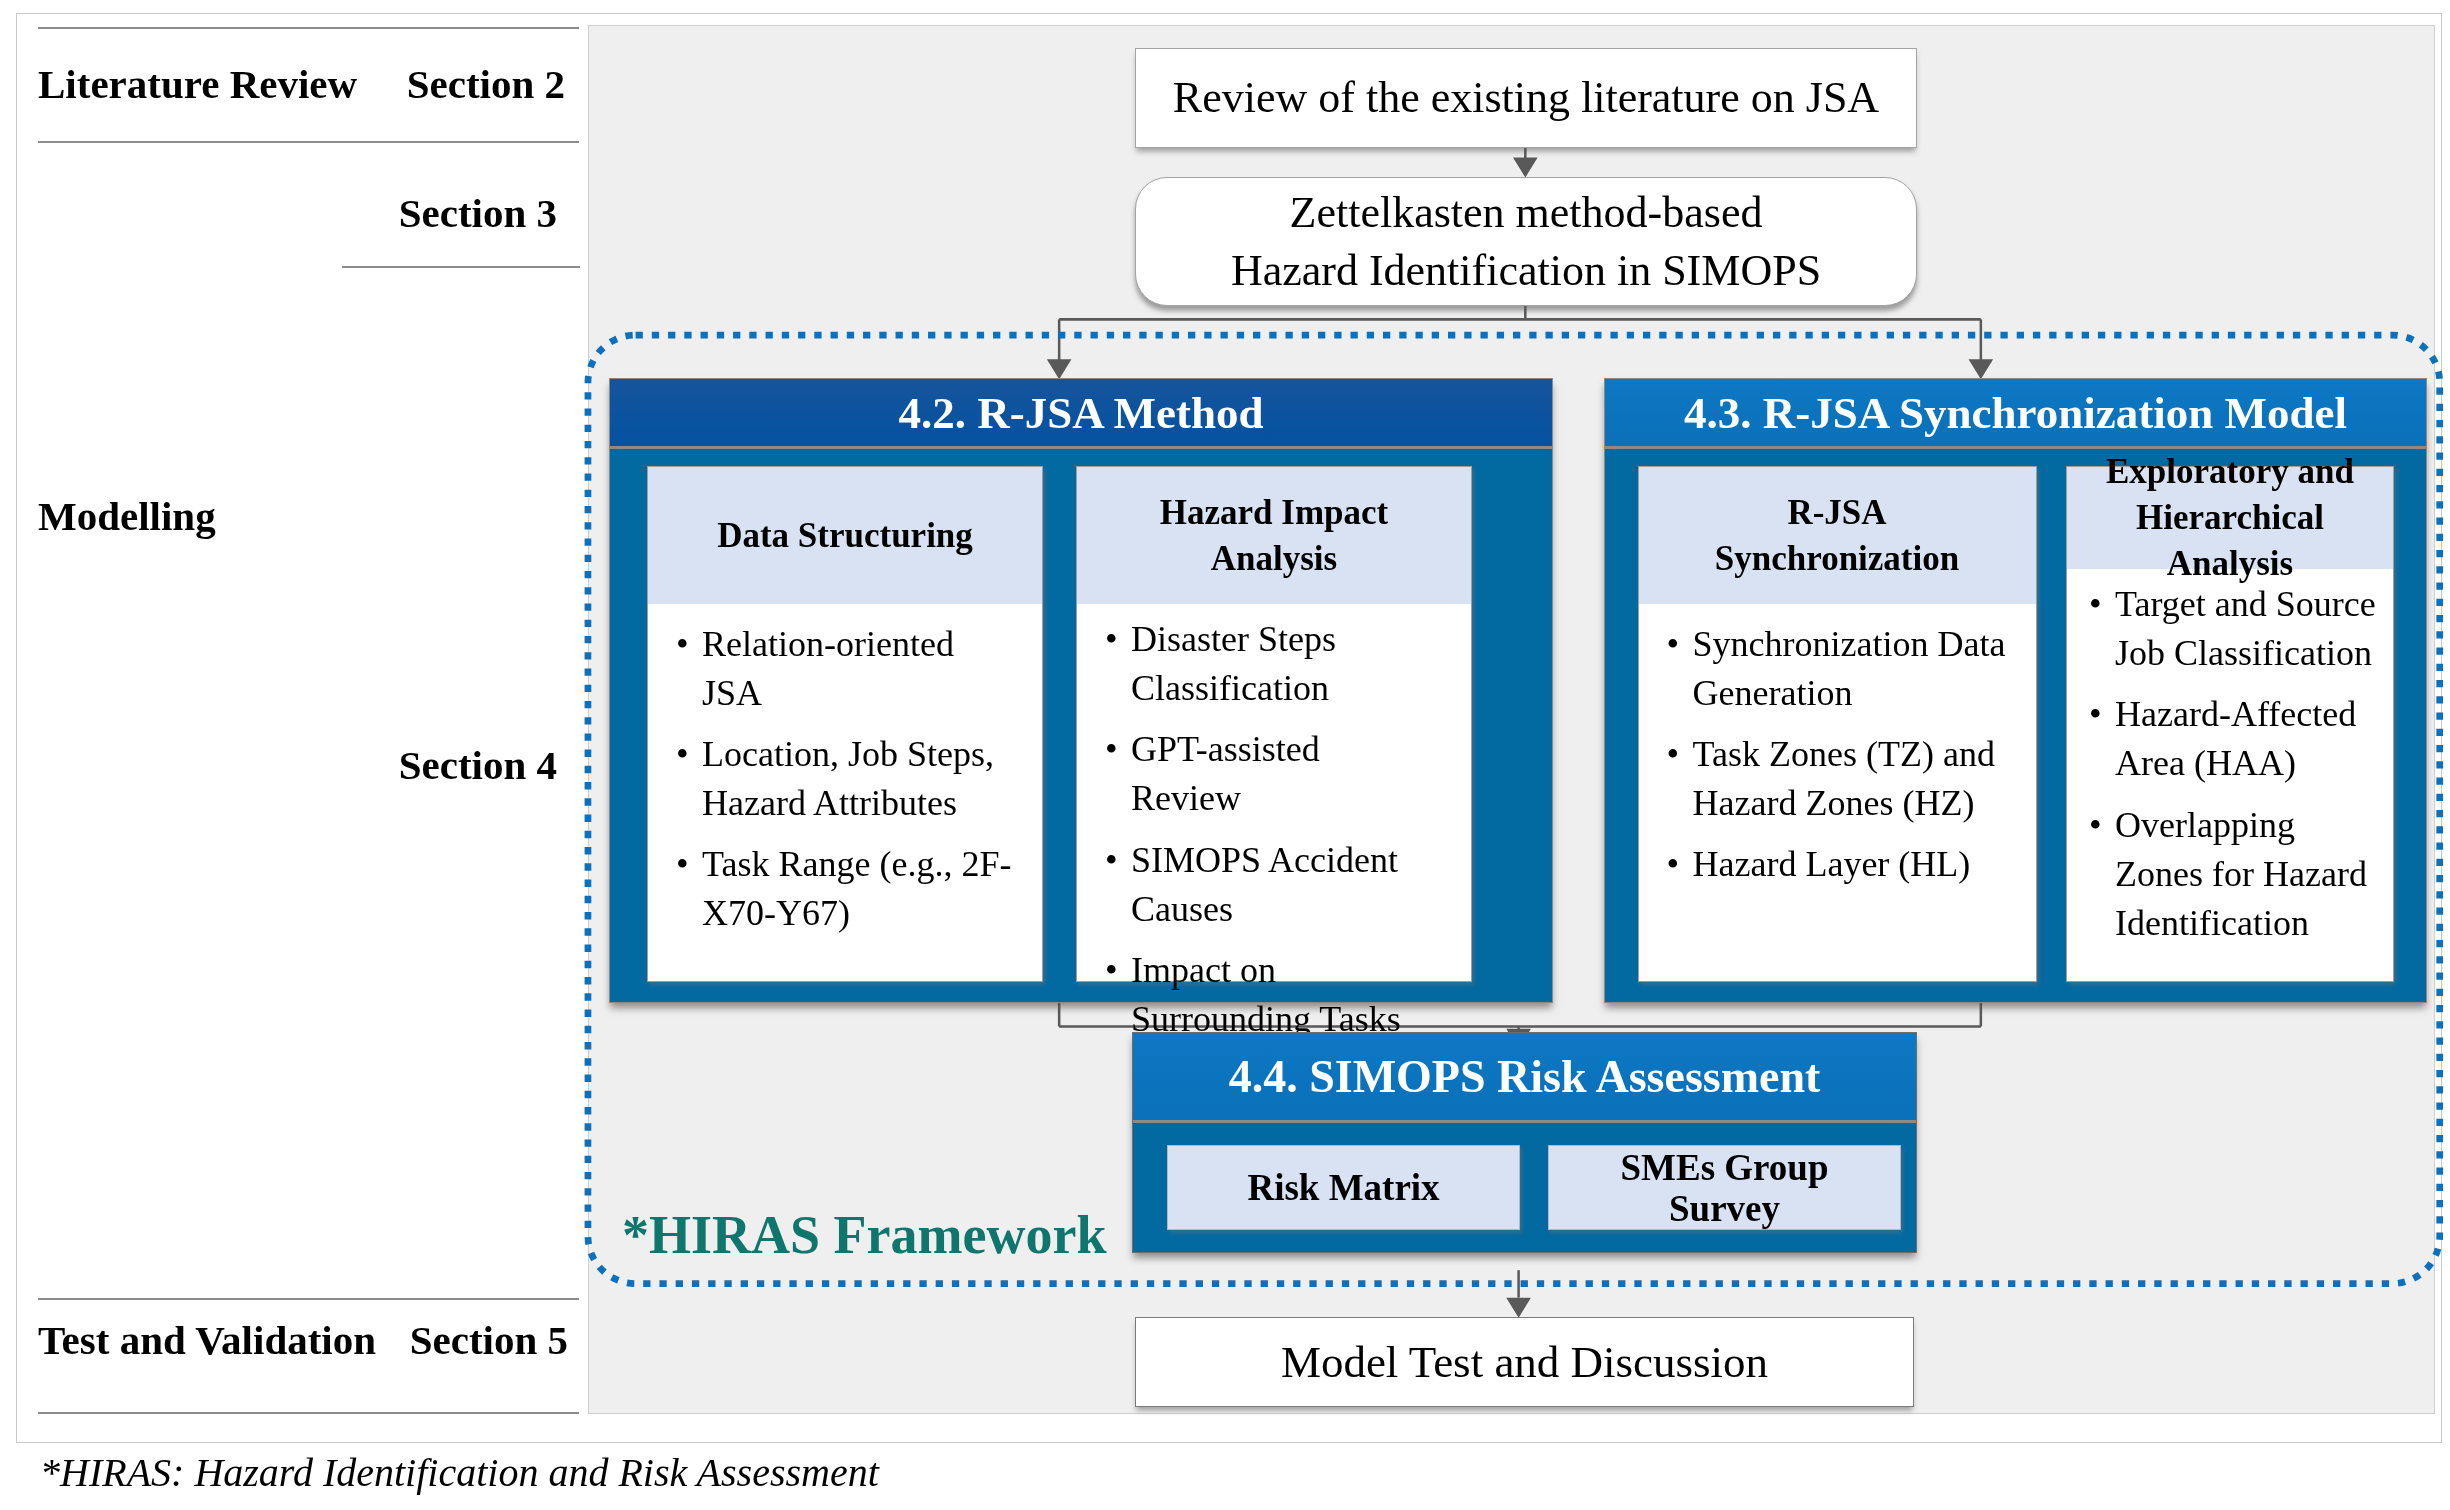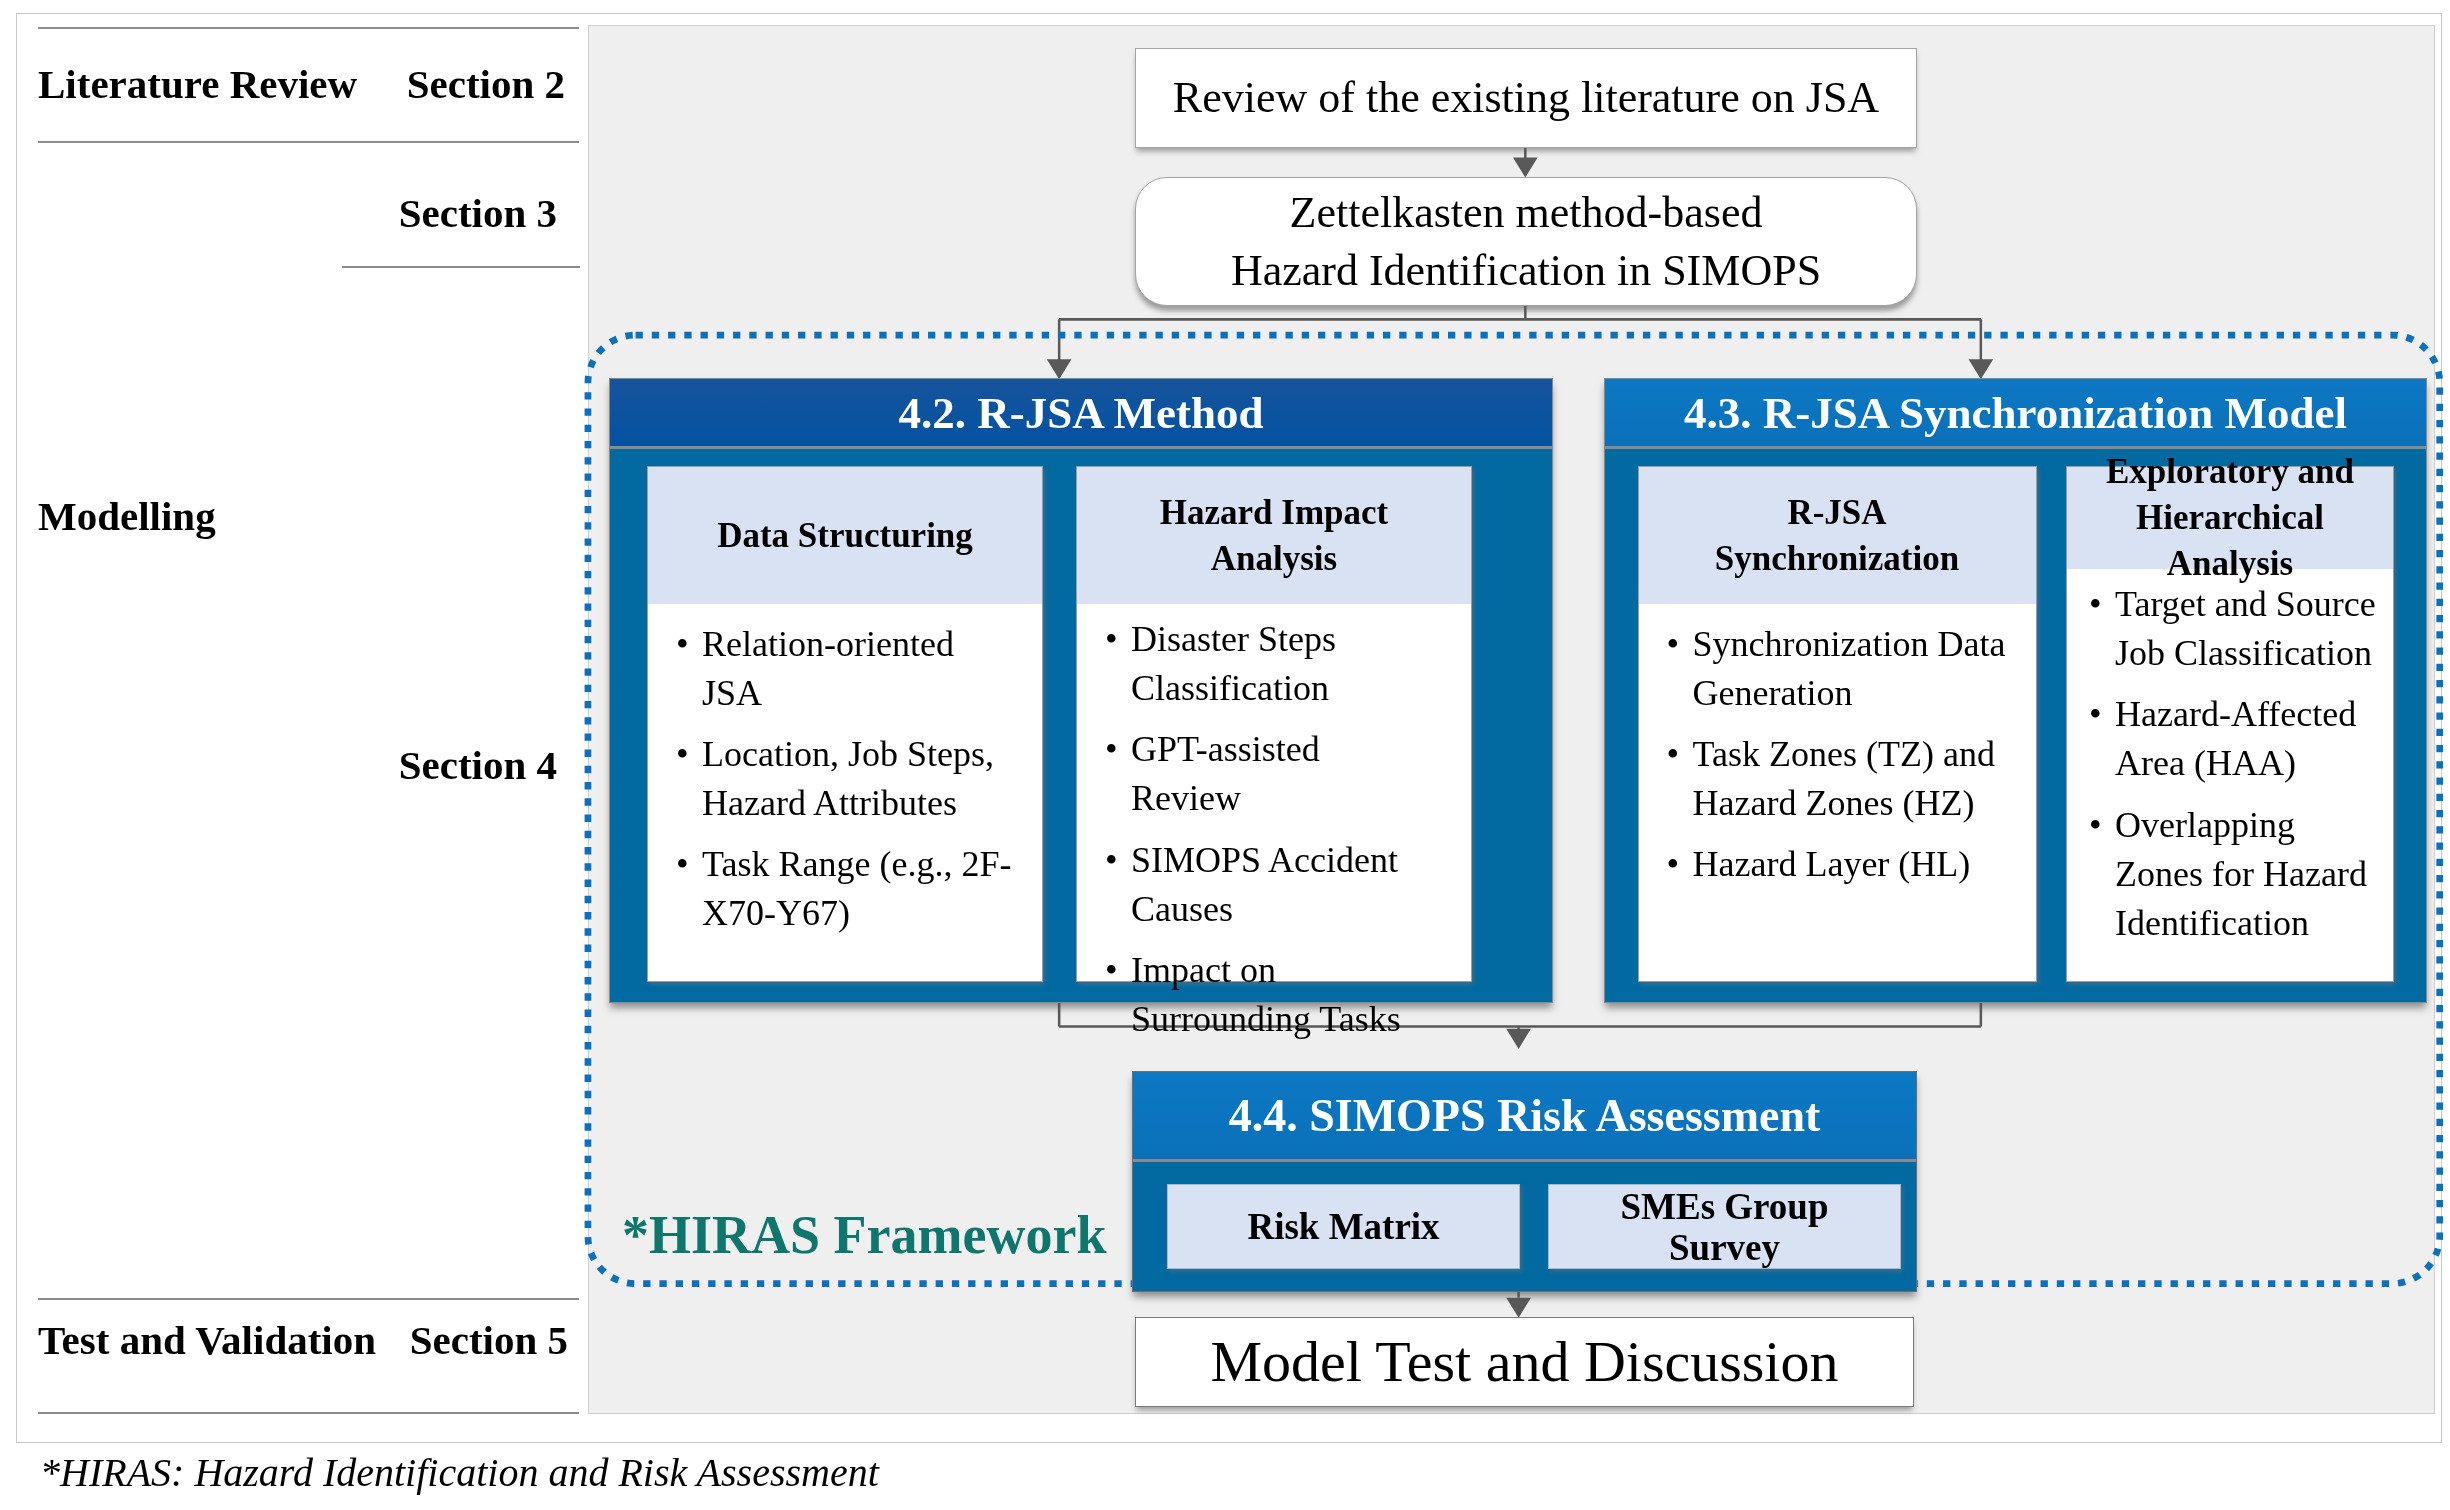--- a/index.html
+++ b/index.html
@@ -133,28 +133,28 @@
     <div class="innerbox" style="left:461px;top:87px;width:328px;height:516px;">
       <div class="ihead" style="height:102px;padding:0 5.6px;">Exploratory and Hierarchical Analysis</div>
       <div class="ibody" style="padding:11.2px 10px 0 48px;">
         <div class="bullet">Target and Source Job Classification</div>
         <div class="bullet">Hazard-Affected Area (HAA)</div>
         <div class="bullet">Overlapping Zones for Hazard Identification</div>
       </div>
     </div>
   </div>
 
-  <div class="abs container" style="left:1132px;top:1071px;width:785px;height:221px;border-color:#6e6e6e;">
+  <div class="abs container" style="left:1132px;top:1032px;width:785px;height:221px;border-color:#6e6e6e;">
     <div class="chead azure" style="height:90px;font-size:46px;">4.4. SIMOPS Risk Assessment</div>
     <div class="litebox" style="left:34px;top:112px;width:353px;height:85px;">Risk Matrix</div>
     <div class="litebox" style="left:415px;top:112px;width:353px;height:85px;padding:0 39px;">SMEs Group Survey</div>
   </div>
 
   <div class="abs hiras-label" style="left:622px;top:1204px;">*HIRAS Framework</div>
 
-  <div class="abs whitebox" style="left:1135px;top:1317px;width:779px;height:90px;border-color:#7a7a7a;font-size:58px;">
+  <div class="abs whitebox" style="left:1135px;top:1317px;width:779px;height:90px;border-color:#7a7a7a;font-size:45px;">
     <span>Model Test and Discussion</span>
   </div>
 
   <div class="abs footnote" style="left:40px;top:1449px;">*HIRAS: Hazard Identification and Risk Assessment</div>
 
 </div>
 
 
 </body></html>

